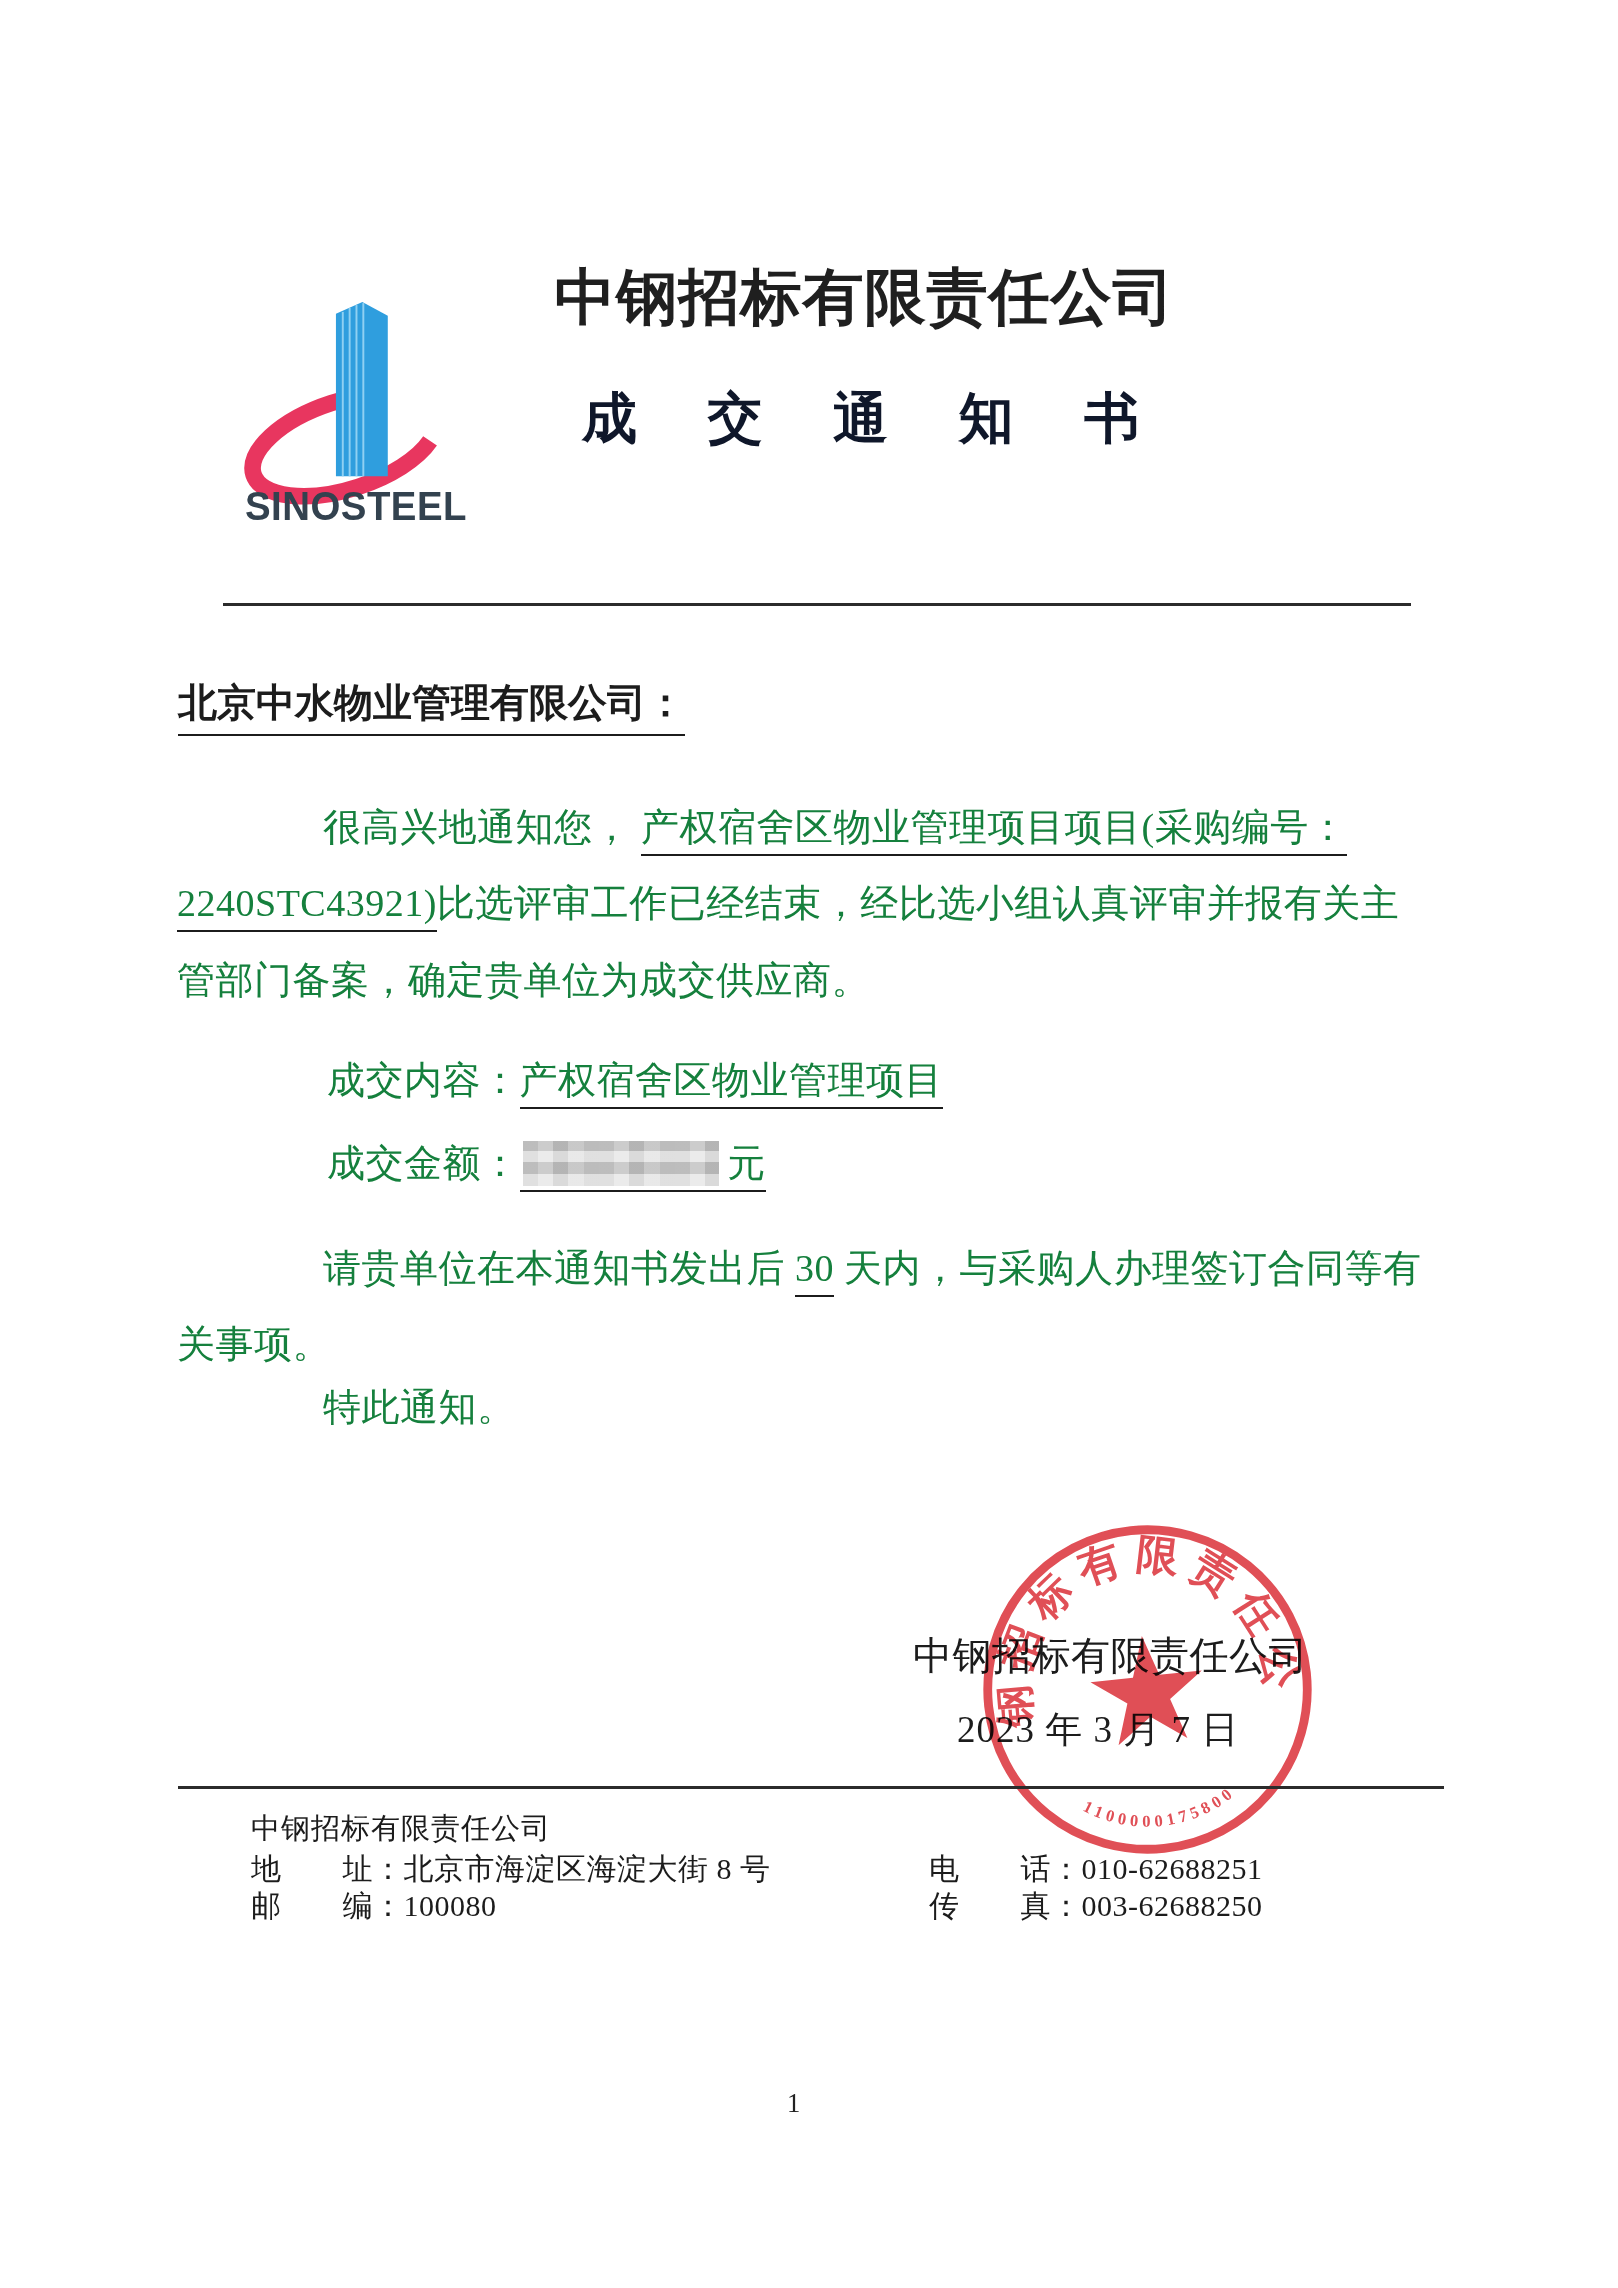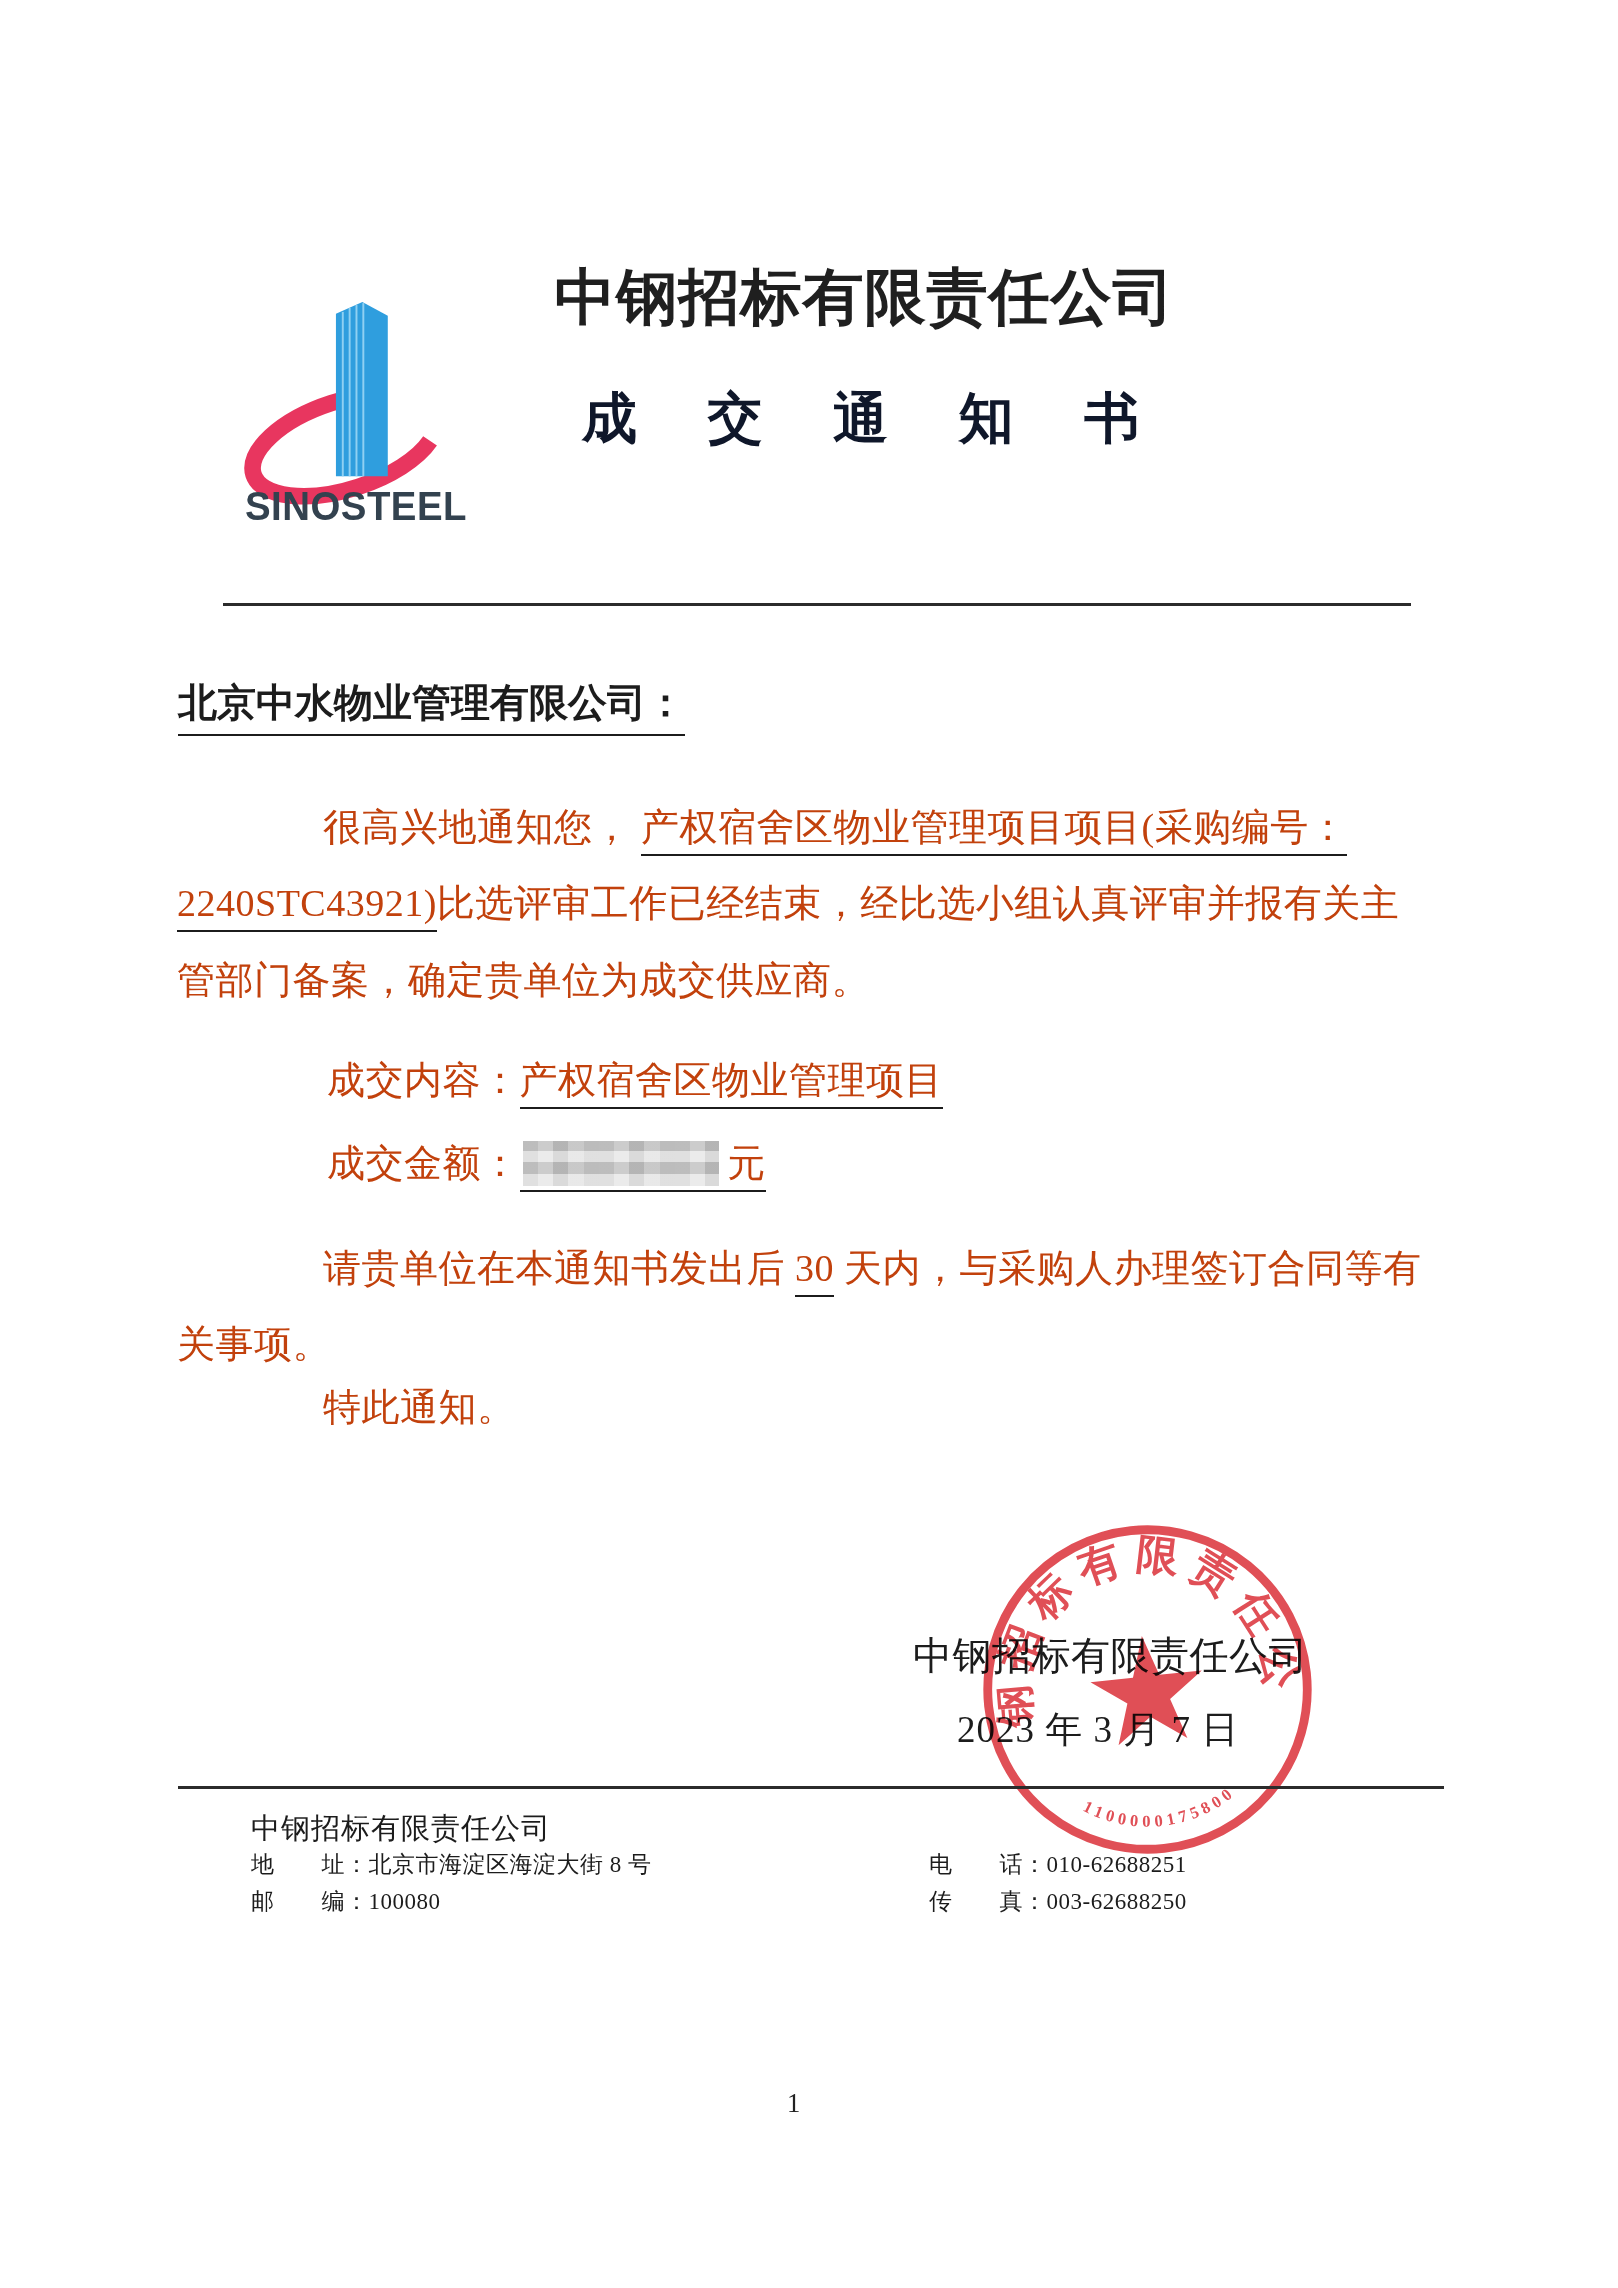--- a/index.html
+++ b/index.html
@@ -31,21 +31,21 @@
 
   .rule{background:#2b2b2b;height:2.9px;}
   .rule1{left:223px;top:603px;width:1188px;}
   .rule2{left:178px;top:1786px;width:1266px;}
 
   
   .salutation{
     left:178px;top:676px;font-size:39px;font-weight:bold;white-space:nowrap;
     border-bottom:2.9px solid #1c1c1c;padding-bottom:3.9px;
   }
-  .bline{font-size:38px;letter-spacing:0.5px;white-space:nowrap;color:#c2410c;}
+  .bline{font-size:38px;letter-spacing:0.5px;white-space:nowrap;color:#15803d;}
   .u{border-bottom:2px solid #1c1c1c;padding-bottom:5.9px;}
   .l1{left:323px;top:802px;}
   .l2{left:177px;top:878px;}
   .l3{left:177px;top:955px;text-align:center;}
   .row-content{left:327px;top:1055px;}
   .row-amount{left:327px;top:1138px;}
   .p2l1{left:323px;top:1243px;}
   .p2l2{left:177px;top:1319px;}
   .closing{left:323px;top:1382px;}
 
@@ -62,21 +62,21 @@
 
   
   .stamp{
     left:975px;top:1517px;width:345px;height:345px;
     opacity:0.9;mix-blend-mode:multiply;transform:rotate(-6deg);
   }
   .stamp text{font-family:"Liberation Serif", serif;font-weight:bold;}
 
   
   .f-company{left:251px;top:1809px;font-size:29px;letter-spacing:1px;white-space:nowrap;}
-  .f-row{font-size:23px;white-space:nowrap;letter-spacing:0.5px;}
+  .f-row{font-size:30px;white-space:nowrap;letter-spacing:0.5px;}
   .f-r1l{left:251px;top:1849px;}
   .f-r2l{left:251px;top:1886px;}
   .f-r1r{left:929px;top:1849px;}
   .f-r2r{left:929px;top:1886px;}
 
   .pagenum{left:770px;top:2088px;width:47px;text-align:center;font-size:26.5px;color:#222;}
 </style>
 </head>
 <body>
 

